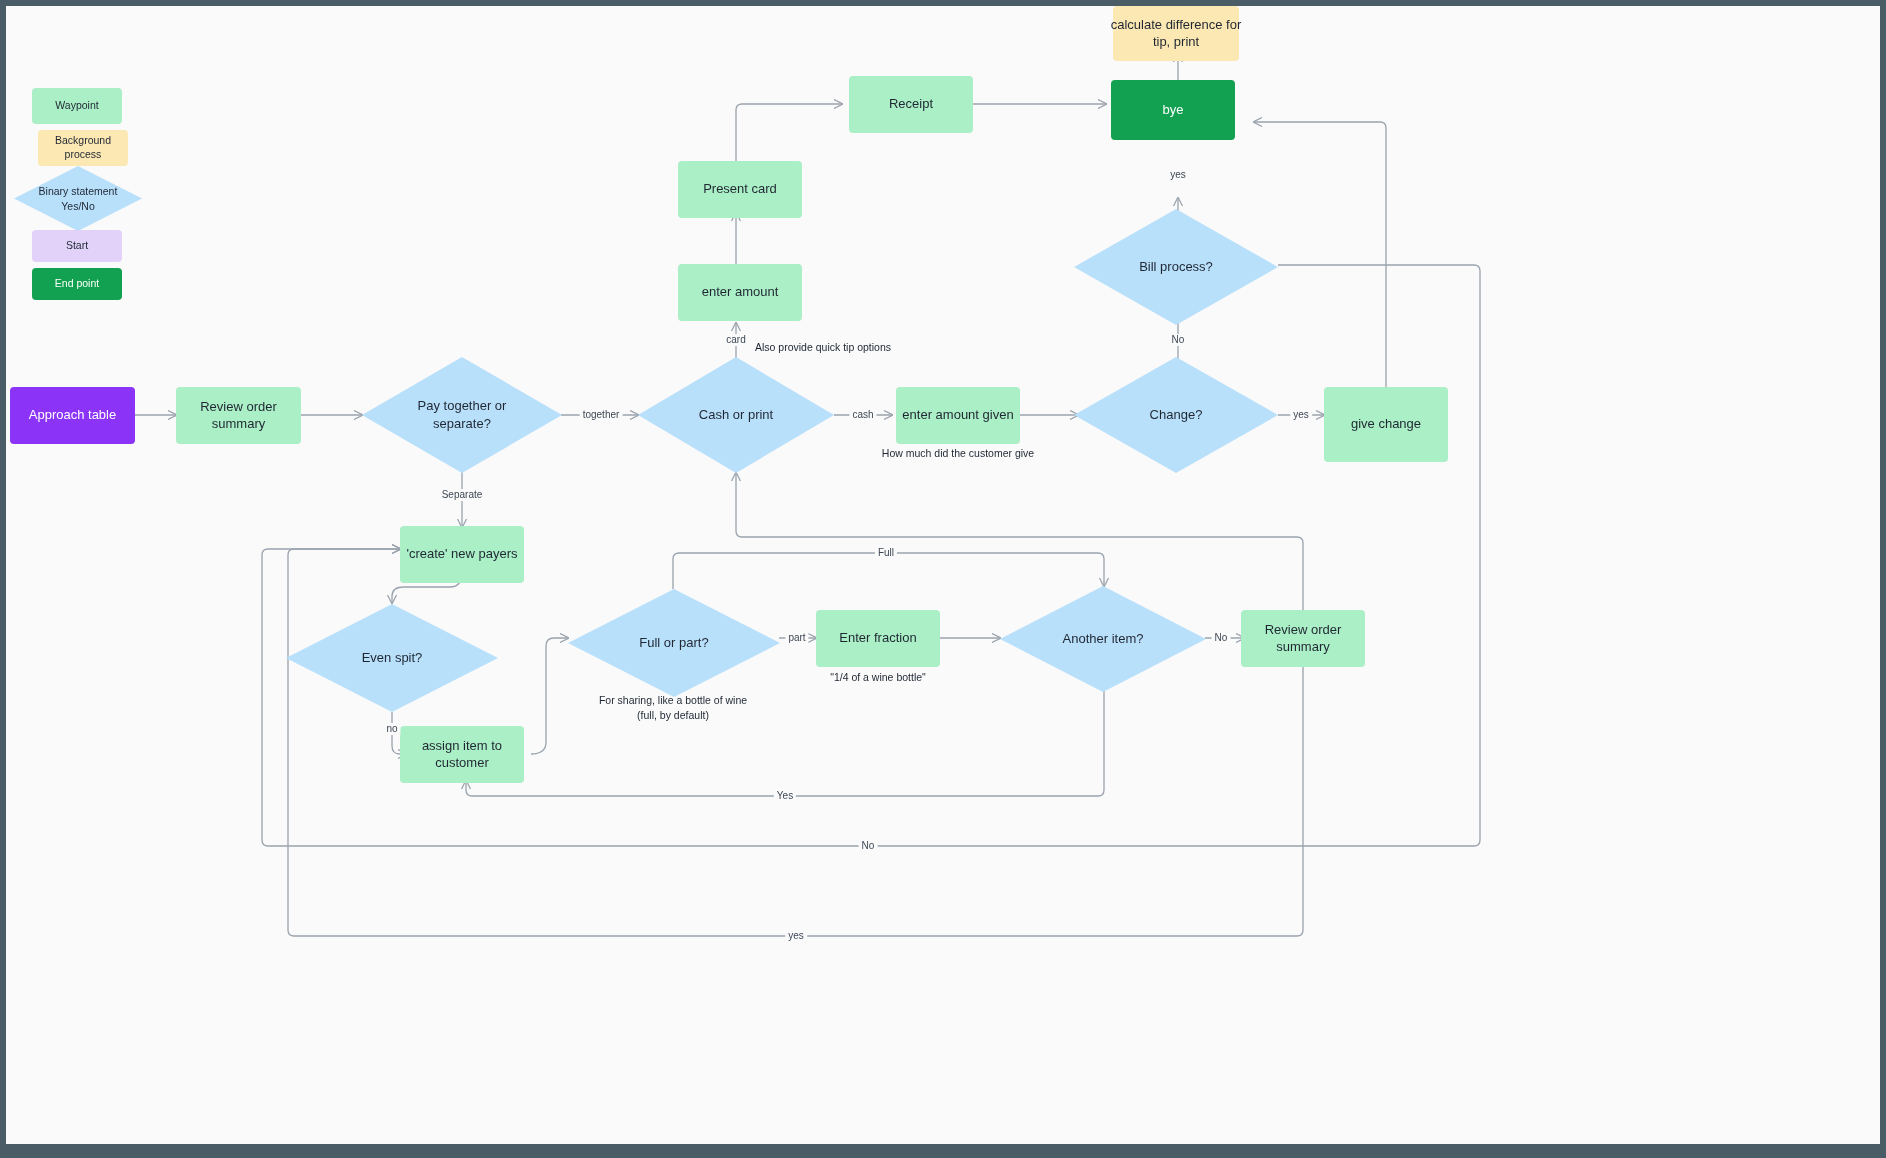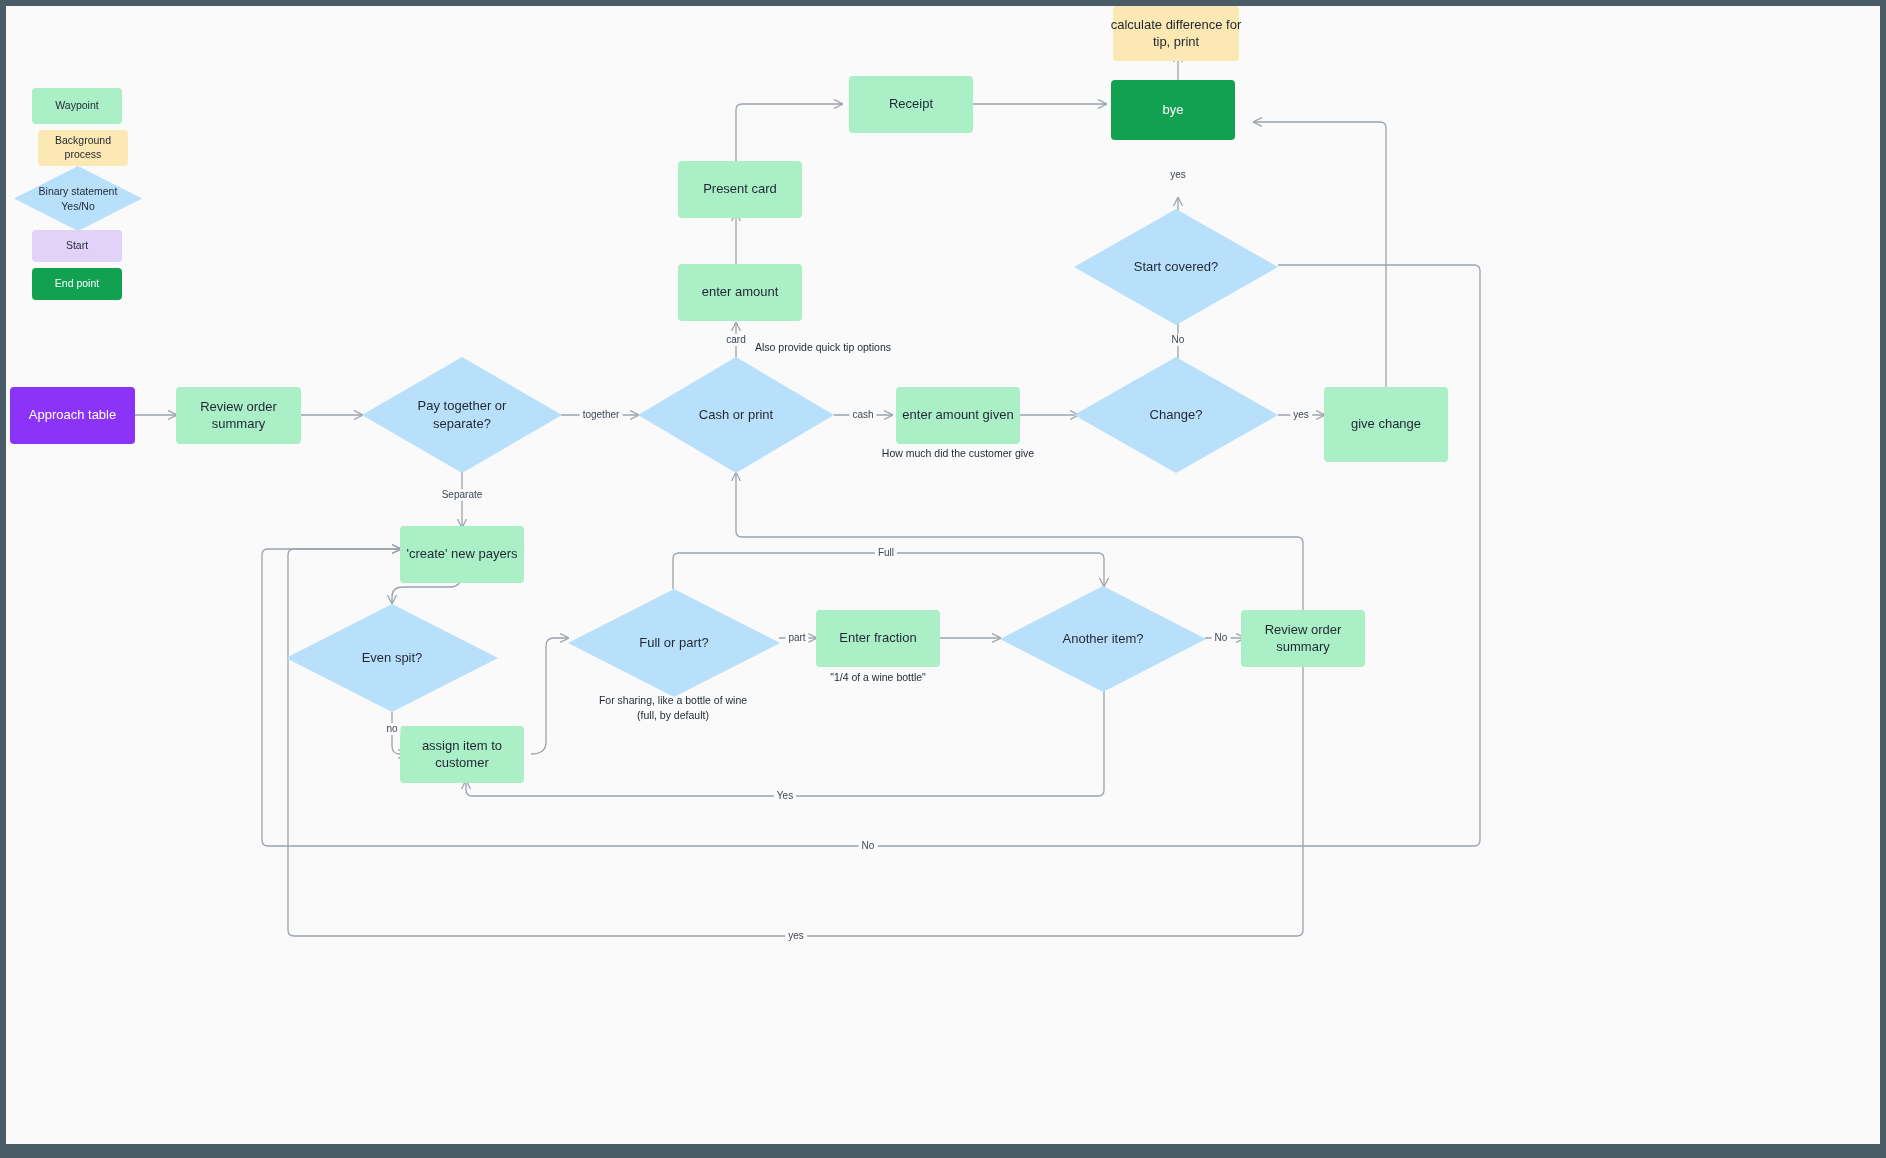--- a/index.html
+++ b/index.html
@@ -206,21 +206,21 @@
 
     <div class="node proc" style="left:843px; top:70px; width:124px; height:57px; font-size:13px;">Receipt</div>
 
     <div class="node endpt" style="left:1105px; top:74px; width:124px; height:60px; font-size:13px;">bye</div>
 
     <div class="node bg-proc" style="left:1107px; top:0px; width:126px; height:55px; font-size:13px; white-space:pre;">calculate difference for
 tip, print</div>
 
     <div class="diamond-wrap" style="left:1068px; top:203px; width:204px; height:116px;">
       <div class="diamond-shape"></div>
-      <div class="diamond-label" style="font-size:13px;">Start  covered?</div>
+      <div class="diamond-label" style="font-size:13px;">Bill  process?</div>
     </div>
 
     <div class="node proc" style="left:890px; top:381px; width:124px; height:57px; font-size:13px;">enter amount given</div>
 
     <div class="diamond-wrap" style="left:1068px; top:351px; width:204px; height:116px;">
       <div class="diamond-shape"></div>
       <div class="diamond-label" style="font-size:13px;">Change?</div>
     </div>
 
     <div class="node proc" style="left:1318px; top:381px; width:124px; height:75px; font-size:13px;">give change</div>

